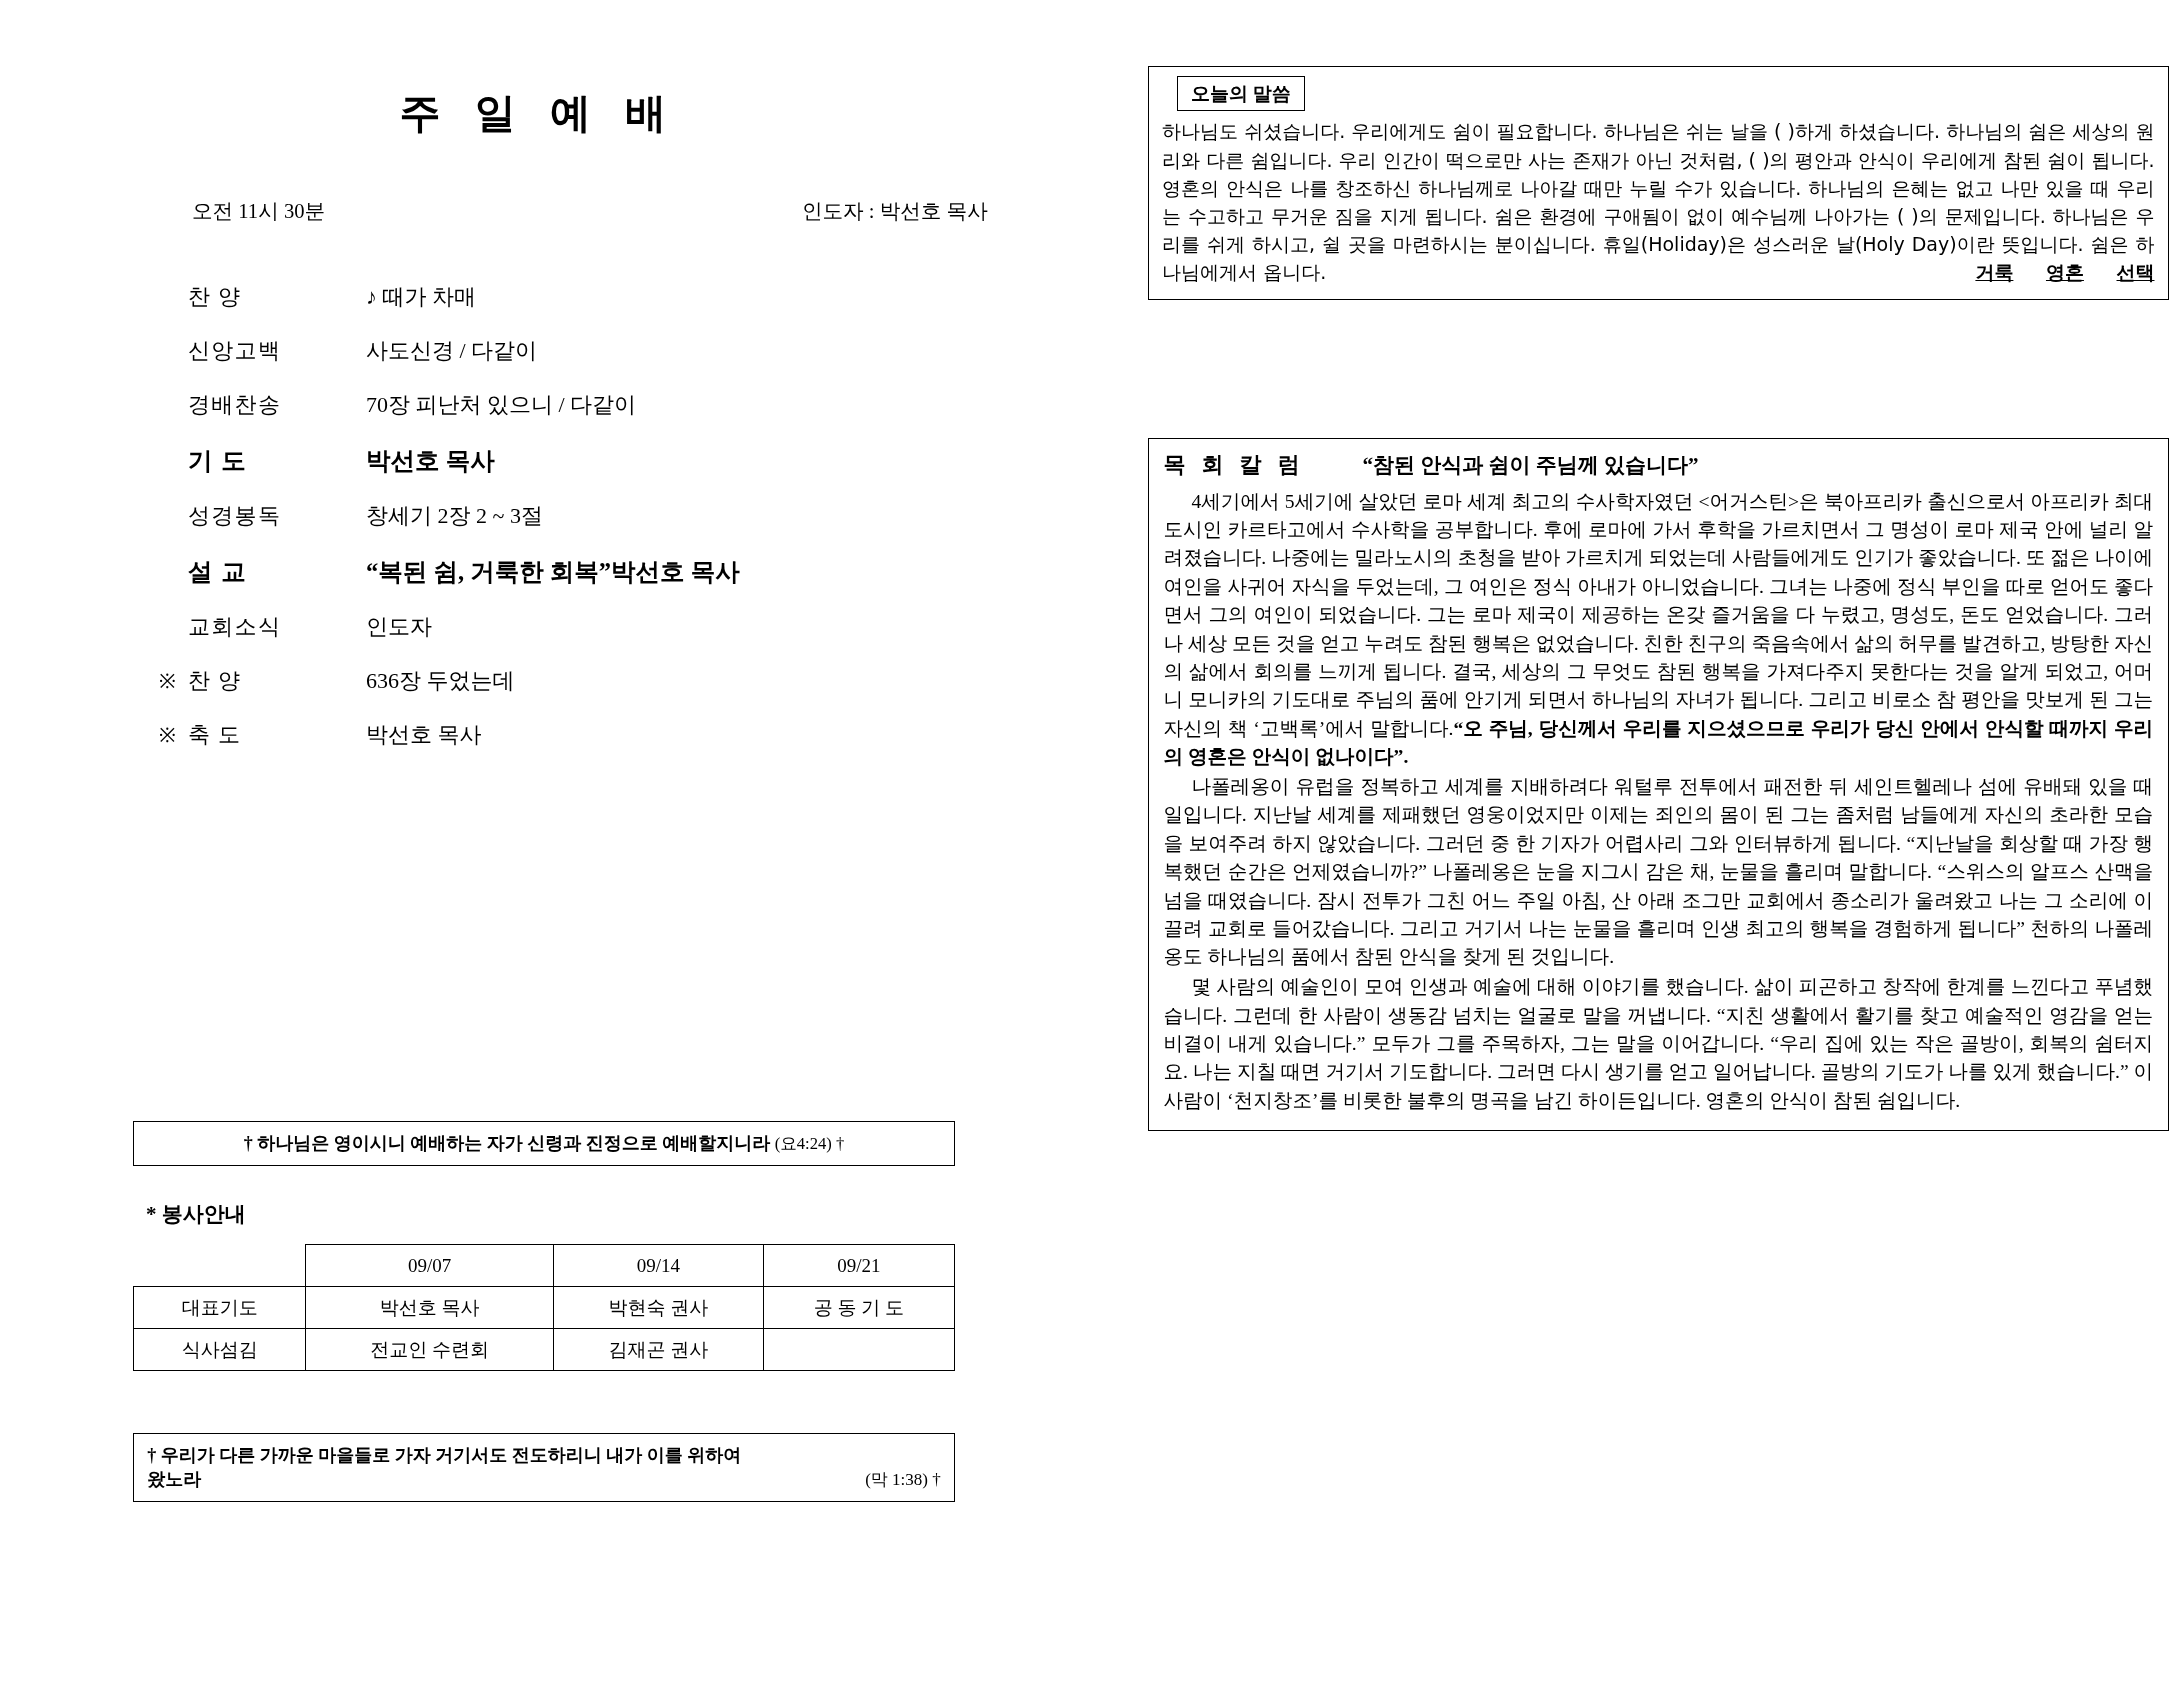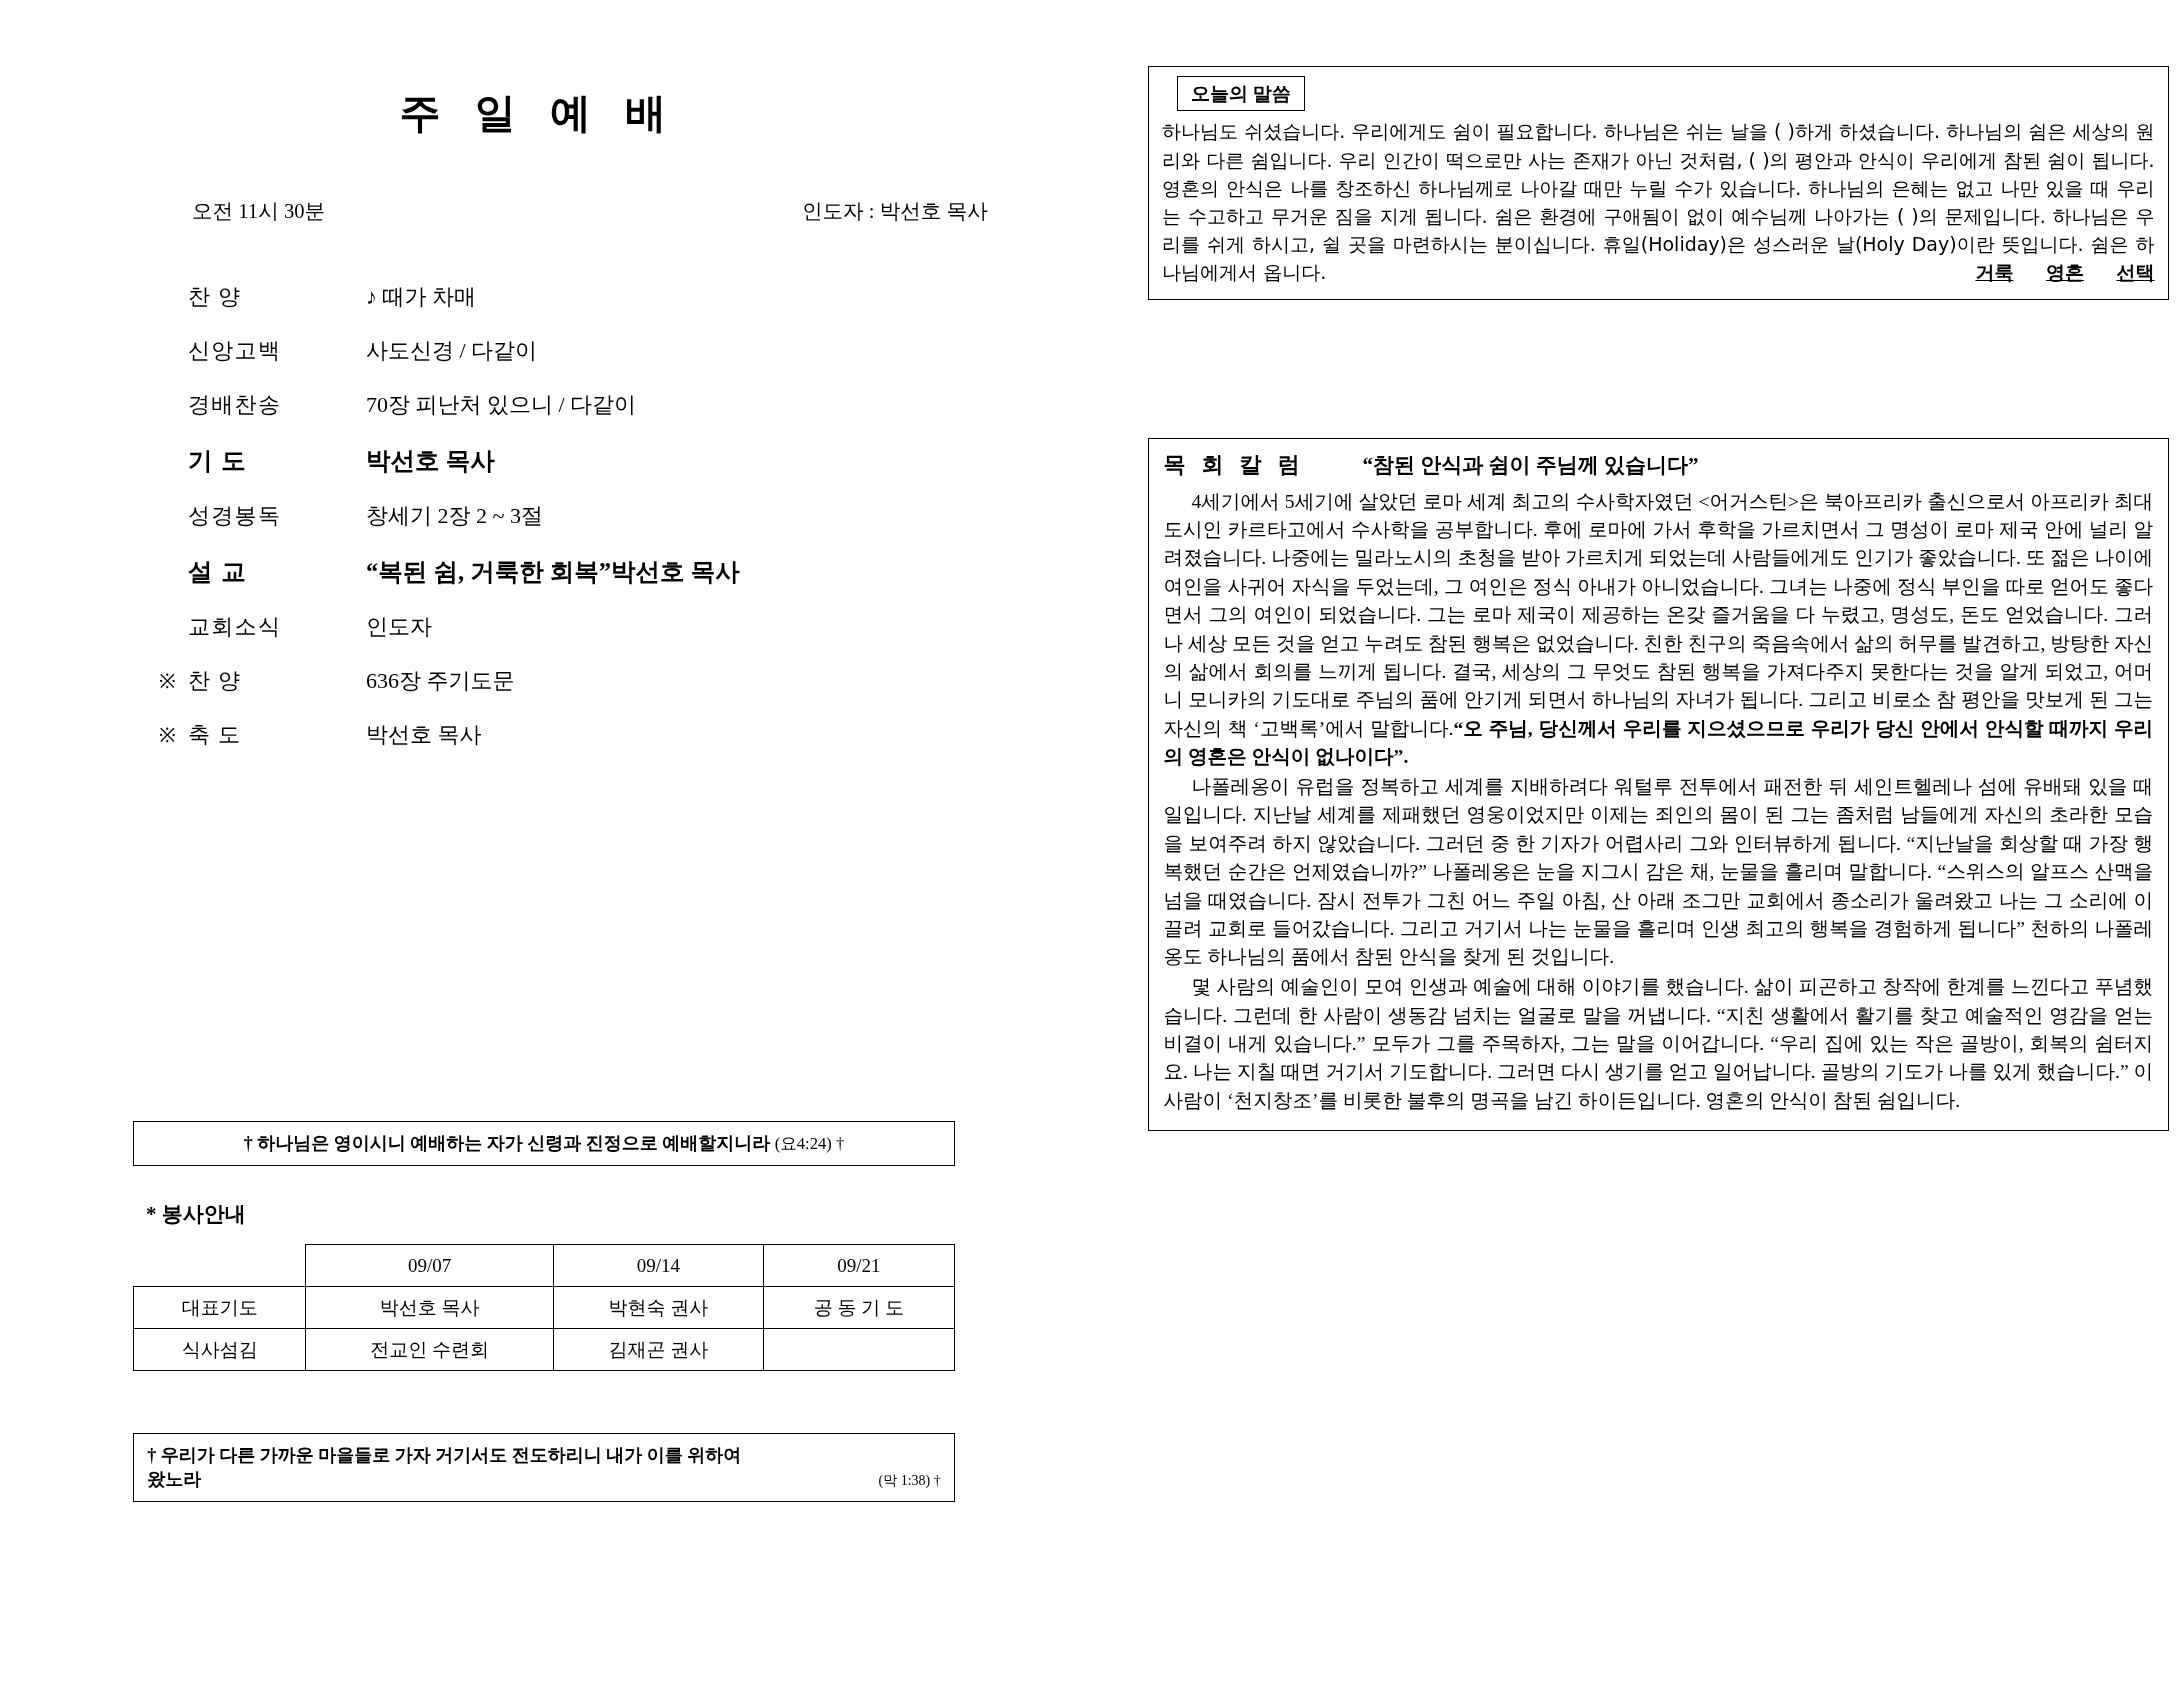--- a/index.html
+++ b/index.html
@@ -140,21 +140,21 @@
     font-size: 18px;
     font-weight: bold;
   }
   .verse-box2 .l2 {
     display: flex;
     justify-content: space-between;
     align-items: baseline;
   }
   .verse-box2 .ref {
     font-weight: normal;
-    font-size: 14px;
+    font-size: 17px;
   }
 
   
   .word-box {
     position: absolute;
     left: 24px;
     top: 66px;
     width: 1021px;
     border: 1.3px solid #000;
     box-sizing: border-box;
@@ -266,21 +266,21 @@
         <span class="ord-value">“복된 쉼, 거룩한 회복”박선호 목사</span>
       </div>
       <div class="order-row">
         <span class="mark"></span>
         <span class="ord-label">교회소식</span>
         <span class="ord-value">인도자</span>
       </div>
       <div class="order-row">
         <span class="mark">※</span>
         <span class="ord-label">찬      양</span>
-        <span class="ord-value">636장 주기도문</span>
+        <span class="ord-value">636장 두었는데</span>
       </div>
       <div class="order-row">
         <span class="mark">※</span>
         <span class="ord-label">축      도</span>
         <span class="ord-value">박선호 목사</span>
       </div>
     </div>
 
 
     <div class="verse-box">

